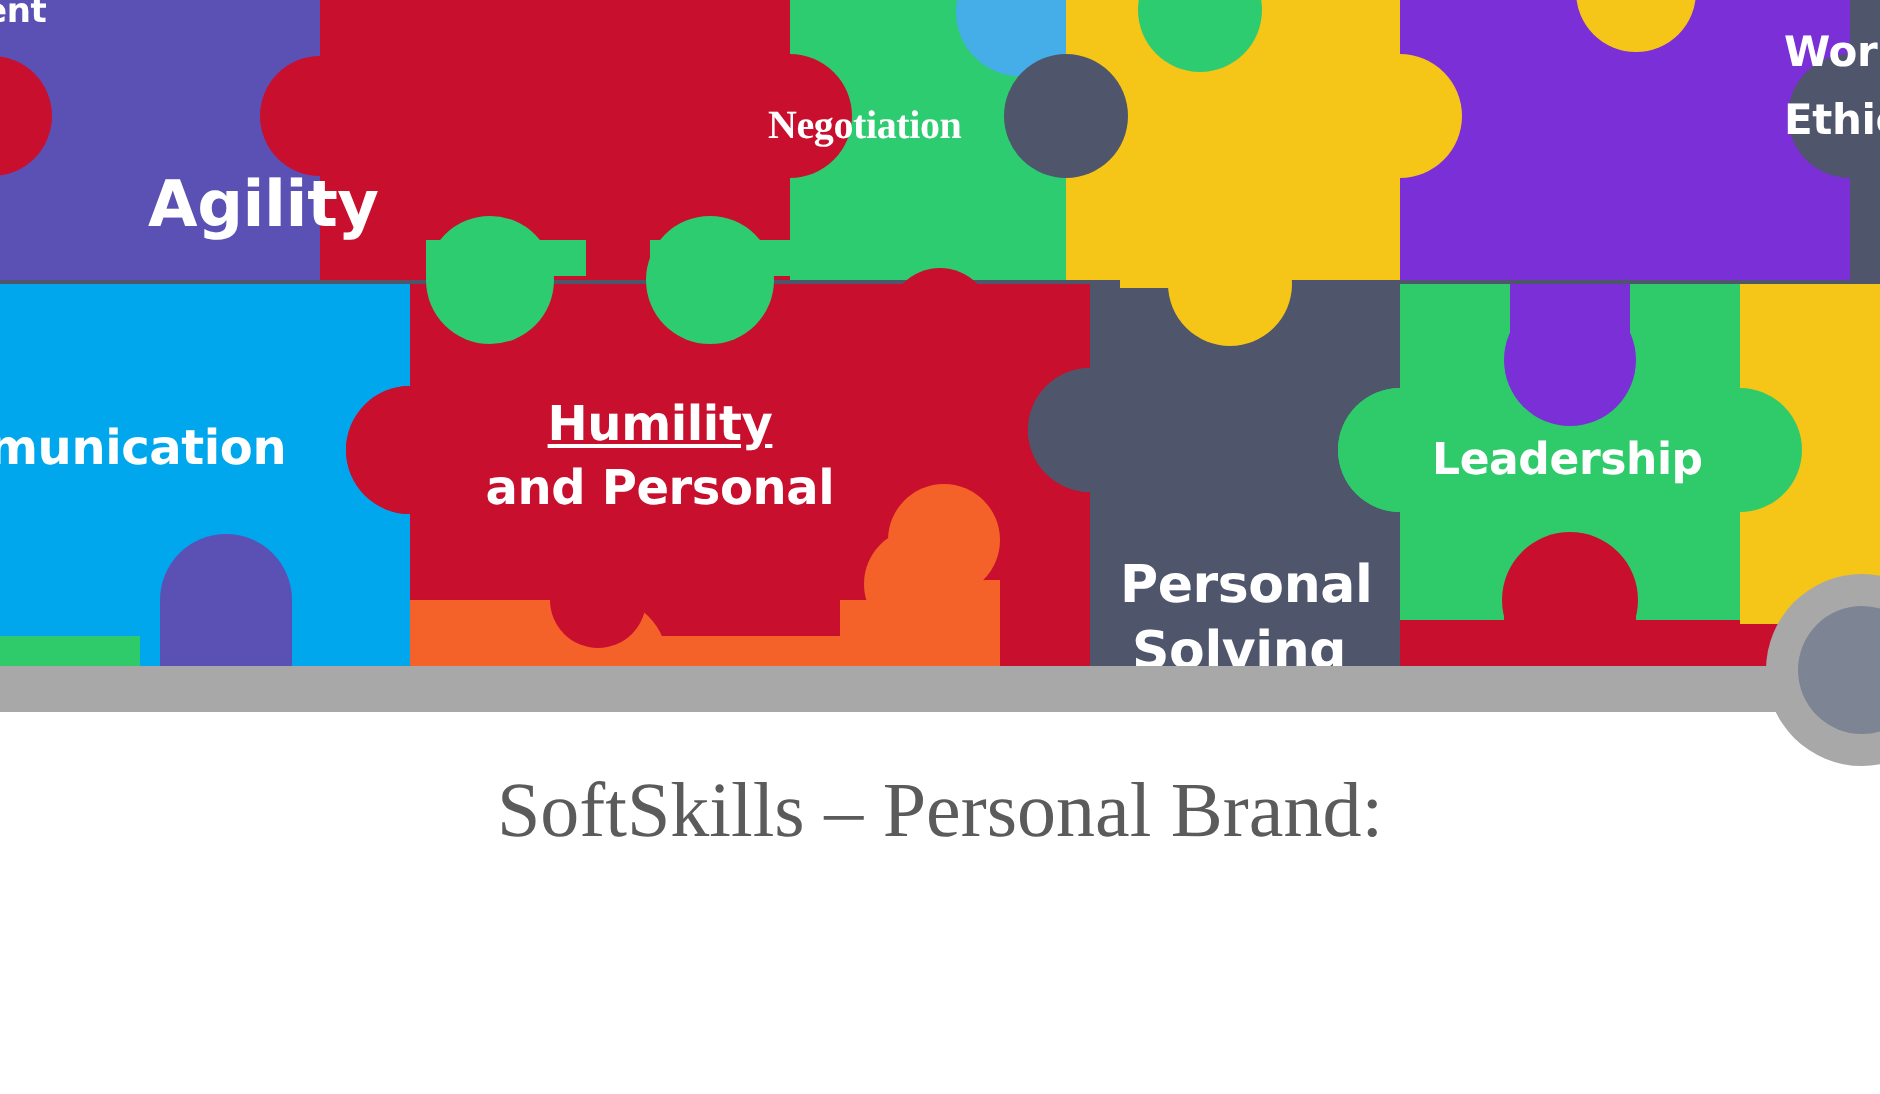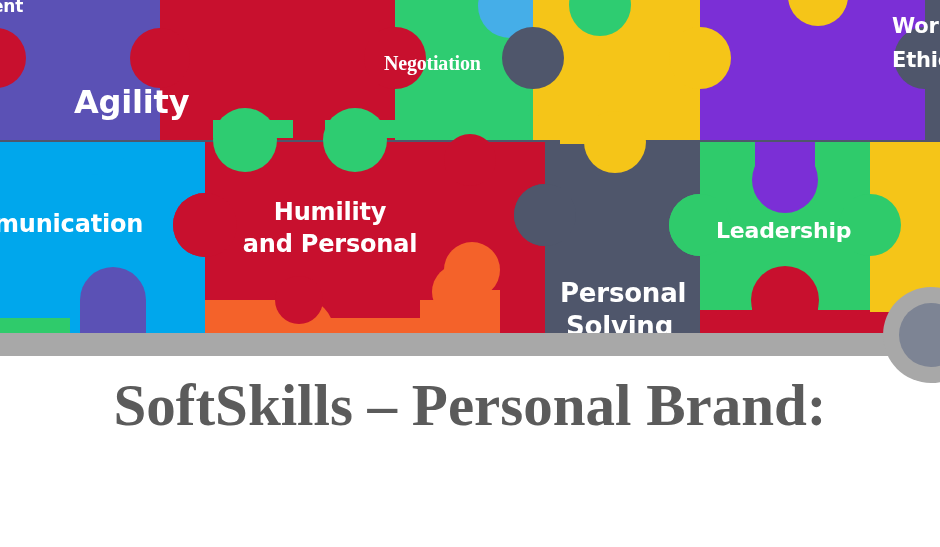--- a/index.html
+++ b/index.html
@@ -77,22 +77,22 @@
   
   #title-block {
     position: absolute;
     left: 0;
     top: 372px;
     width: 940px;
     text-align: center;
   }
   .title-line {
     font-family: "Liberation Serif", "DejaVu Serif", serif;
-    font-weight: bold;
-    font-size: 59px;
+    font-weight: normal;
+    font-size: 39px;
     line-height: 67px;
     color: #5b5b5b;
     white-space: nowrap;
   }
 </style>
 </head>
 <body>
 
 <div id="page">
 
@@ -212,21 +212,21 @@
     <div class="puzzle-label" style="left:74px; top:40px; font-size:32px;margin-top:44px;">Agility</div>
 
     <div class="puzzle-label" style="left:384px; top:52px; font-size:20px;font-family:Liberation Serif, serif;">Negotiation</div>
 
     <div class="puzzle-label" style="left:892px; top:14px; font-size:21px;">Work</div>
 
     <div class="puzzle-label" style="left:892px; top:48px; font-size:21px;">Ethic</div>
 
     <div class="puzzle-label" style="left:-6px; top:210px; font-size:24px;">munication</div>
 
-    <div class="puzzle-label" style="left:0; top:198px; width:660px; font-size:24px; text-align:center;">Humility</div>
+    <div class="puzzle-label" style="left:0; top:198px; width:660px; font-size:24px; text-align:center;text-decoration:underline;">Humility</div>
 
     <div class="puzzle-label" style="left:0; top:230px; width:660px; font-size:24px; text-align:center;">and Personal</div>
 
     <div class="puzzle-label" style="left:716px; top:218px; font-size:22px;text-align:center;">Leadership</div>
 
     <div class="puzzle-label" style="left:560px; top:278px; font-size:26px;">Personal</div>
 
     <div class="puzzle-label" style="left:566px; top:311px; font-size:26px;">Solving</div>
   </div>
 

